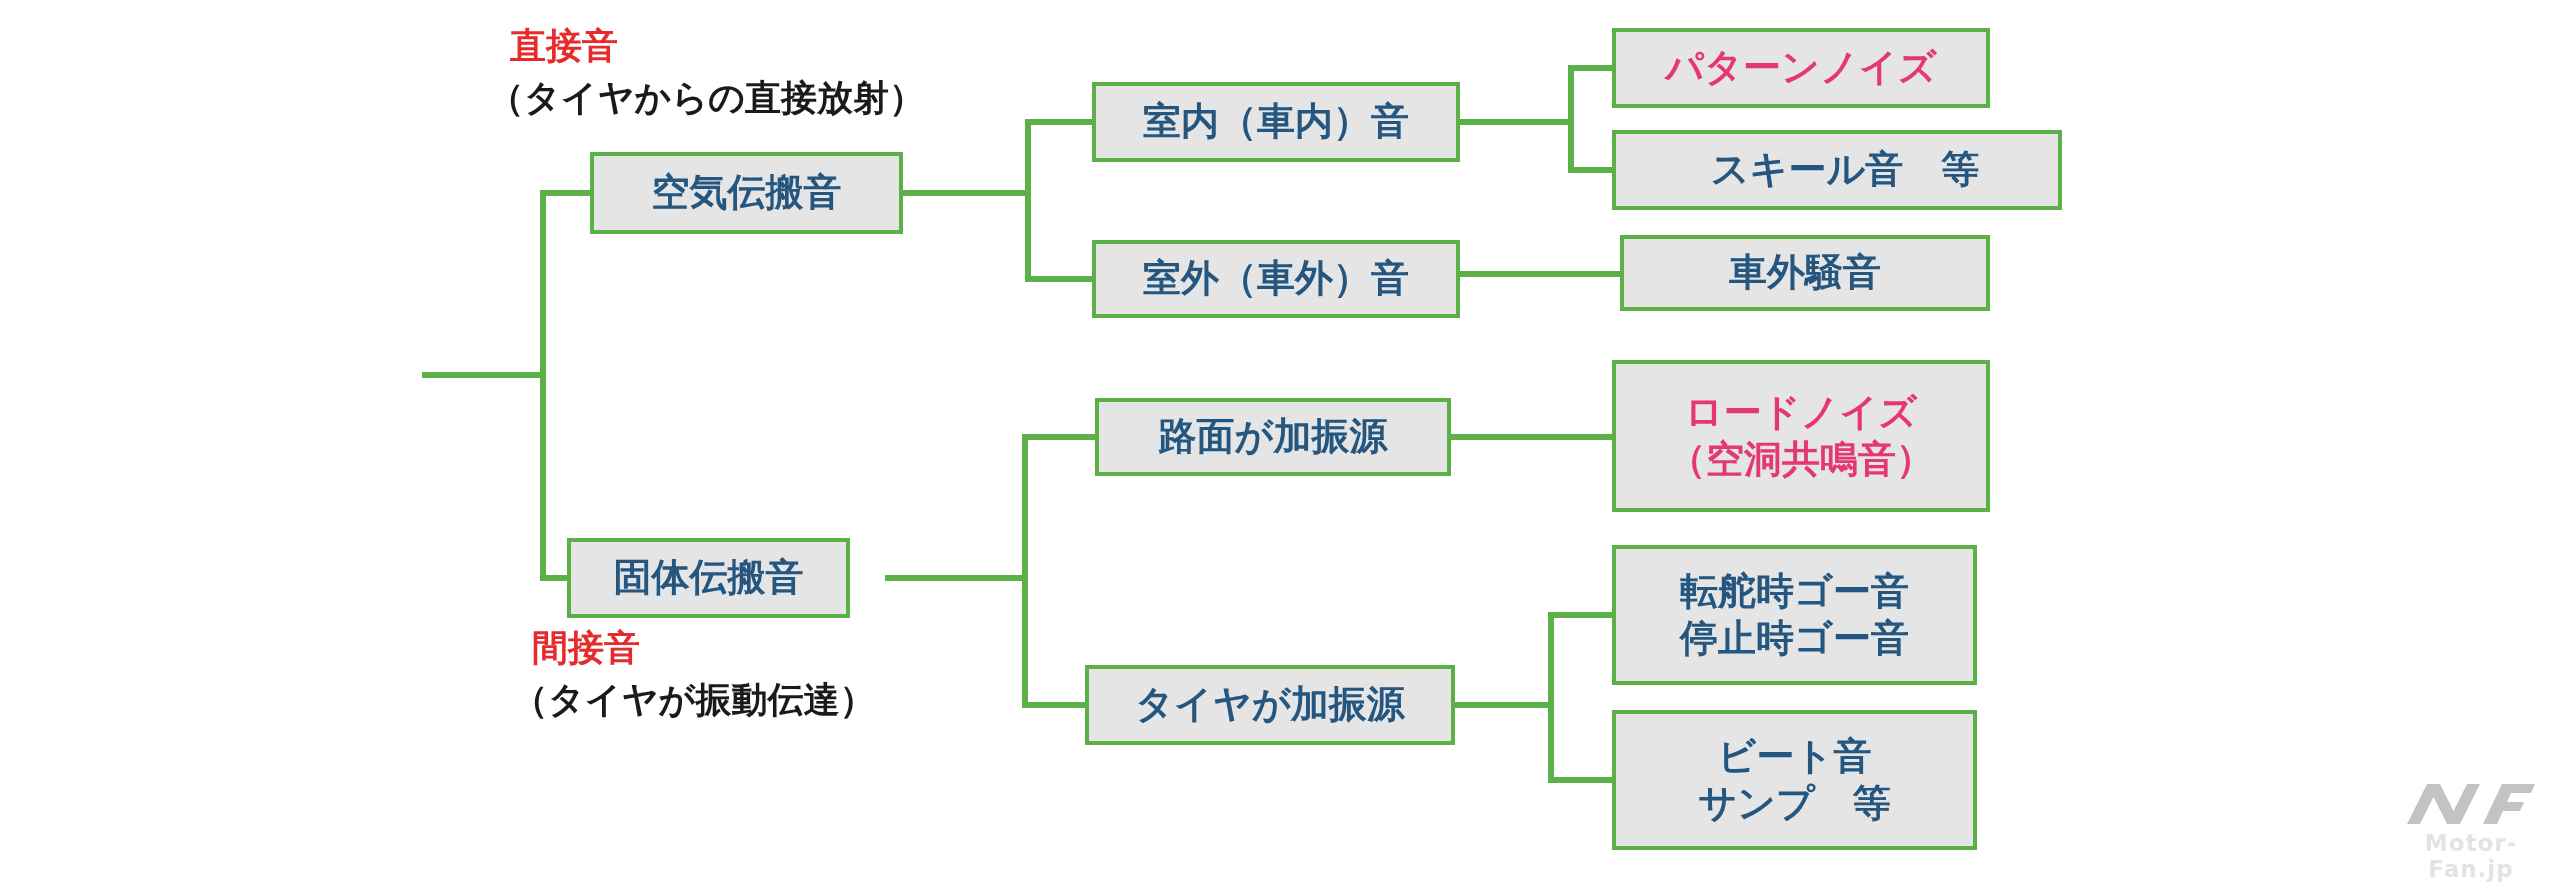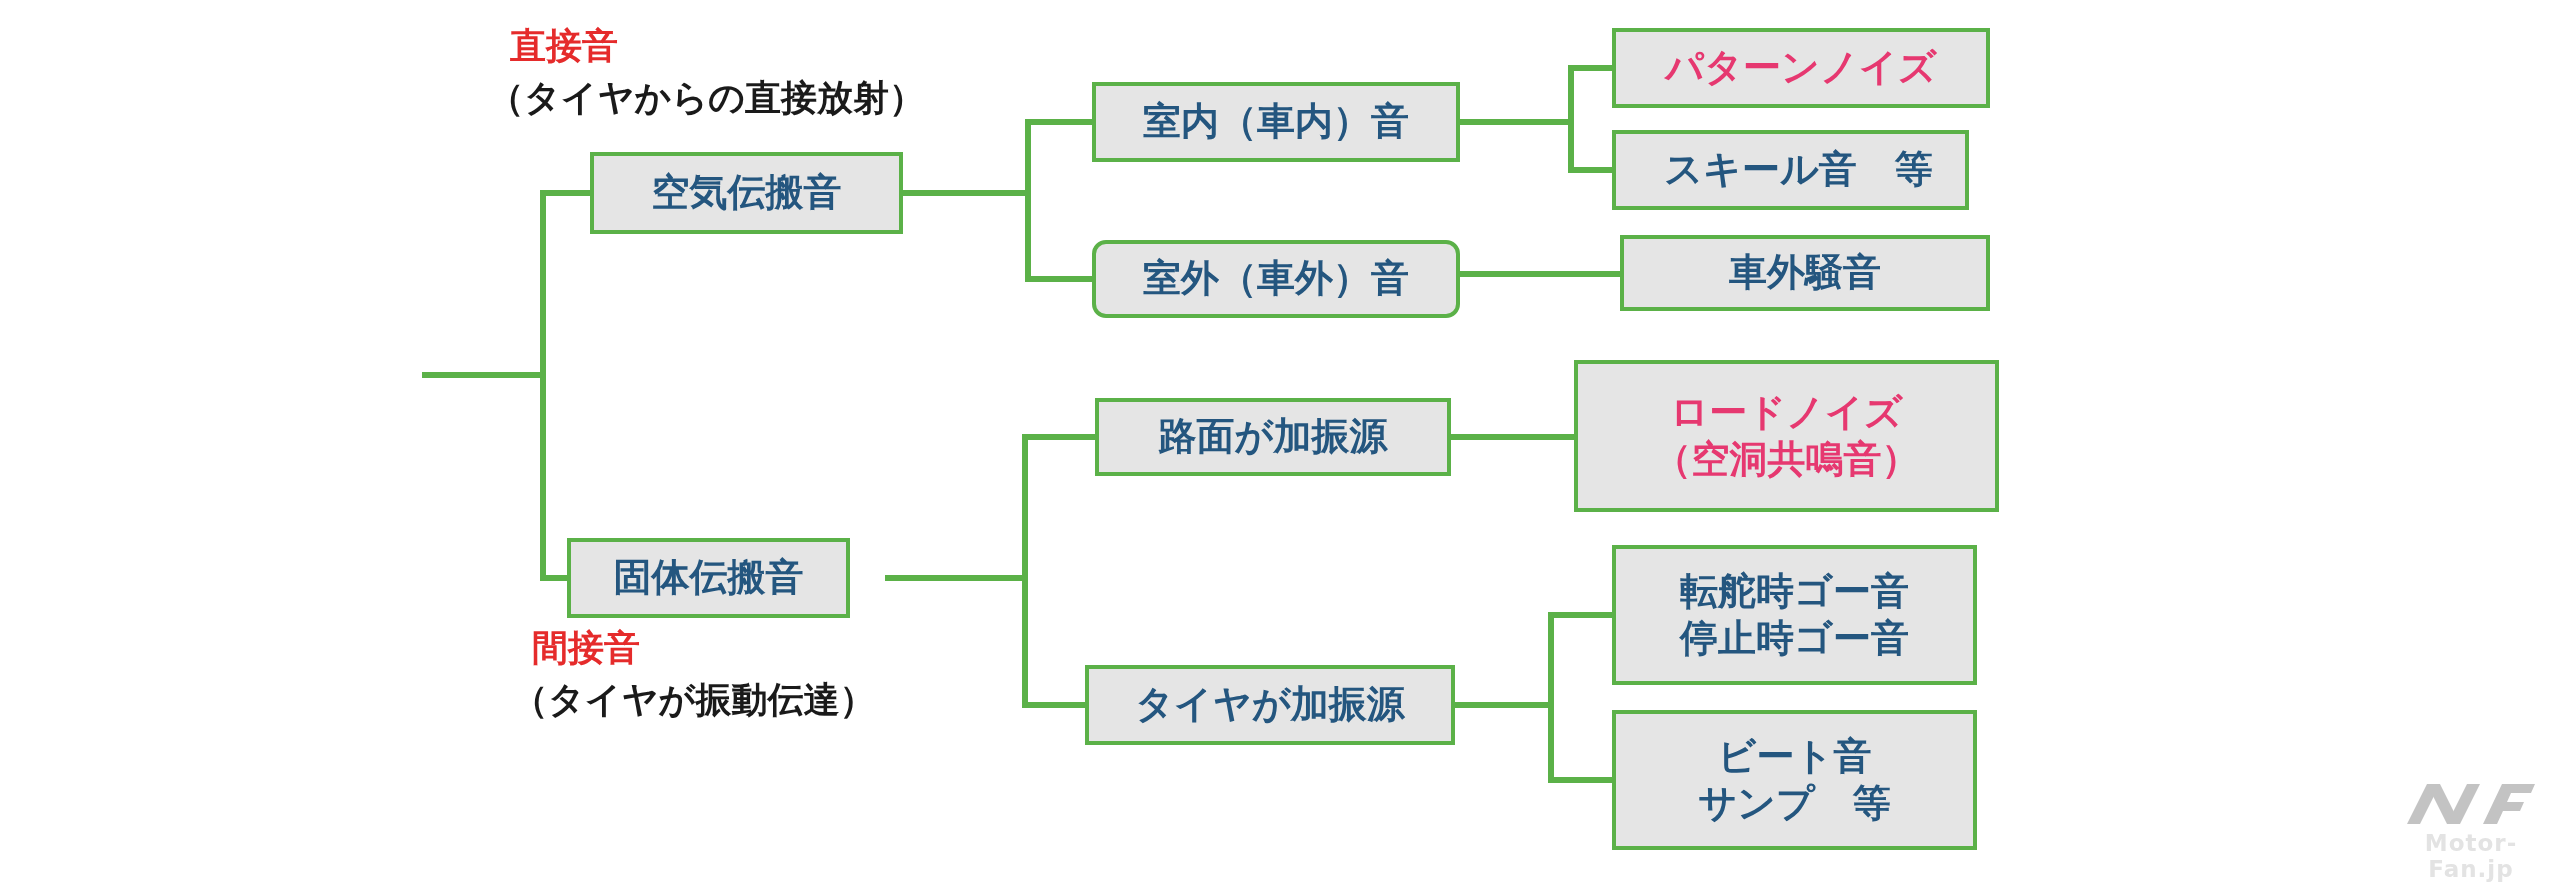--- a/index.html
+++ b/index.html
@@ -106,45 +106,45 @@
   </div>
 
   <div class="node" style="left:567px; top:538px; width:283px; height:80px;">
     <span>固体伝搬音</span>
   </div>
 
   <div class="node" style="left:1092px; top:82px; width:368px; height:80px;">
     <span>室内（車内）音</span>
   </div>
 
-  <div class="node" style="left:1092px; top:240px; width:368px; height:78px;border-radius:14px;">
+  <div class="node" style="left:1092px; top:240px; width:368px; height:78px;">
     <span>室外（車外）音</span>
   </div>
 
   <div class="node" style="left:1095px; top:398px; width:356px; height:78px;">
     <span>路面が加振源</span>
   </div>
 
   <div class="node" style="left:1085px; top:665px; width:370px; height:80px;">
     <span>タイヤが加振源</span>
   </div>
 
   <div class="node pink" style="left:1612px; top:28px; width:378px; height:80px;">
     <span>パターンノイズ</span>
   </div>
 
-  <div class="node" style="left:1612px; top:130px; width:357px; height:80px;padding-left:16px;">
+  <div class="node" style="left:1612px; top:130px; width:450px; height:80px;padding-left:16px;">
     <span>スキール音　等</span>
   </div>
 
   <div class="node" style="left:1620px; top:235px; width:370px; height:76px;">
     <span>車外騒音</span>
   </div>
 
-  <div class="node pink" style="left:1574px; top:360px; width:425px; height:152px;">
+  <div class="node pink" style="left:1612px; top:360px; width:378px; height:152px;">
     <span>ロードノイズ</span>
     <span>（空洞共鳴音）</span>
   </div>
 
   <div class="node" style="left:1612px; top:545px; width:365px; height:140px;">
     <span>転舵時ゴー音</span>
     <span>停止時ゴー音</span>
   </div>
 
   <div class="node" style="left:1612px; top:710px; width:365px; height:140px;">

